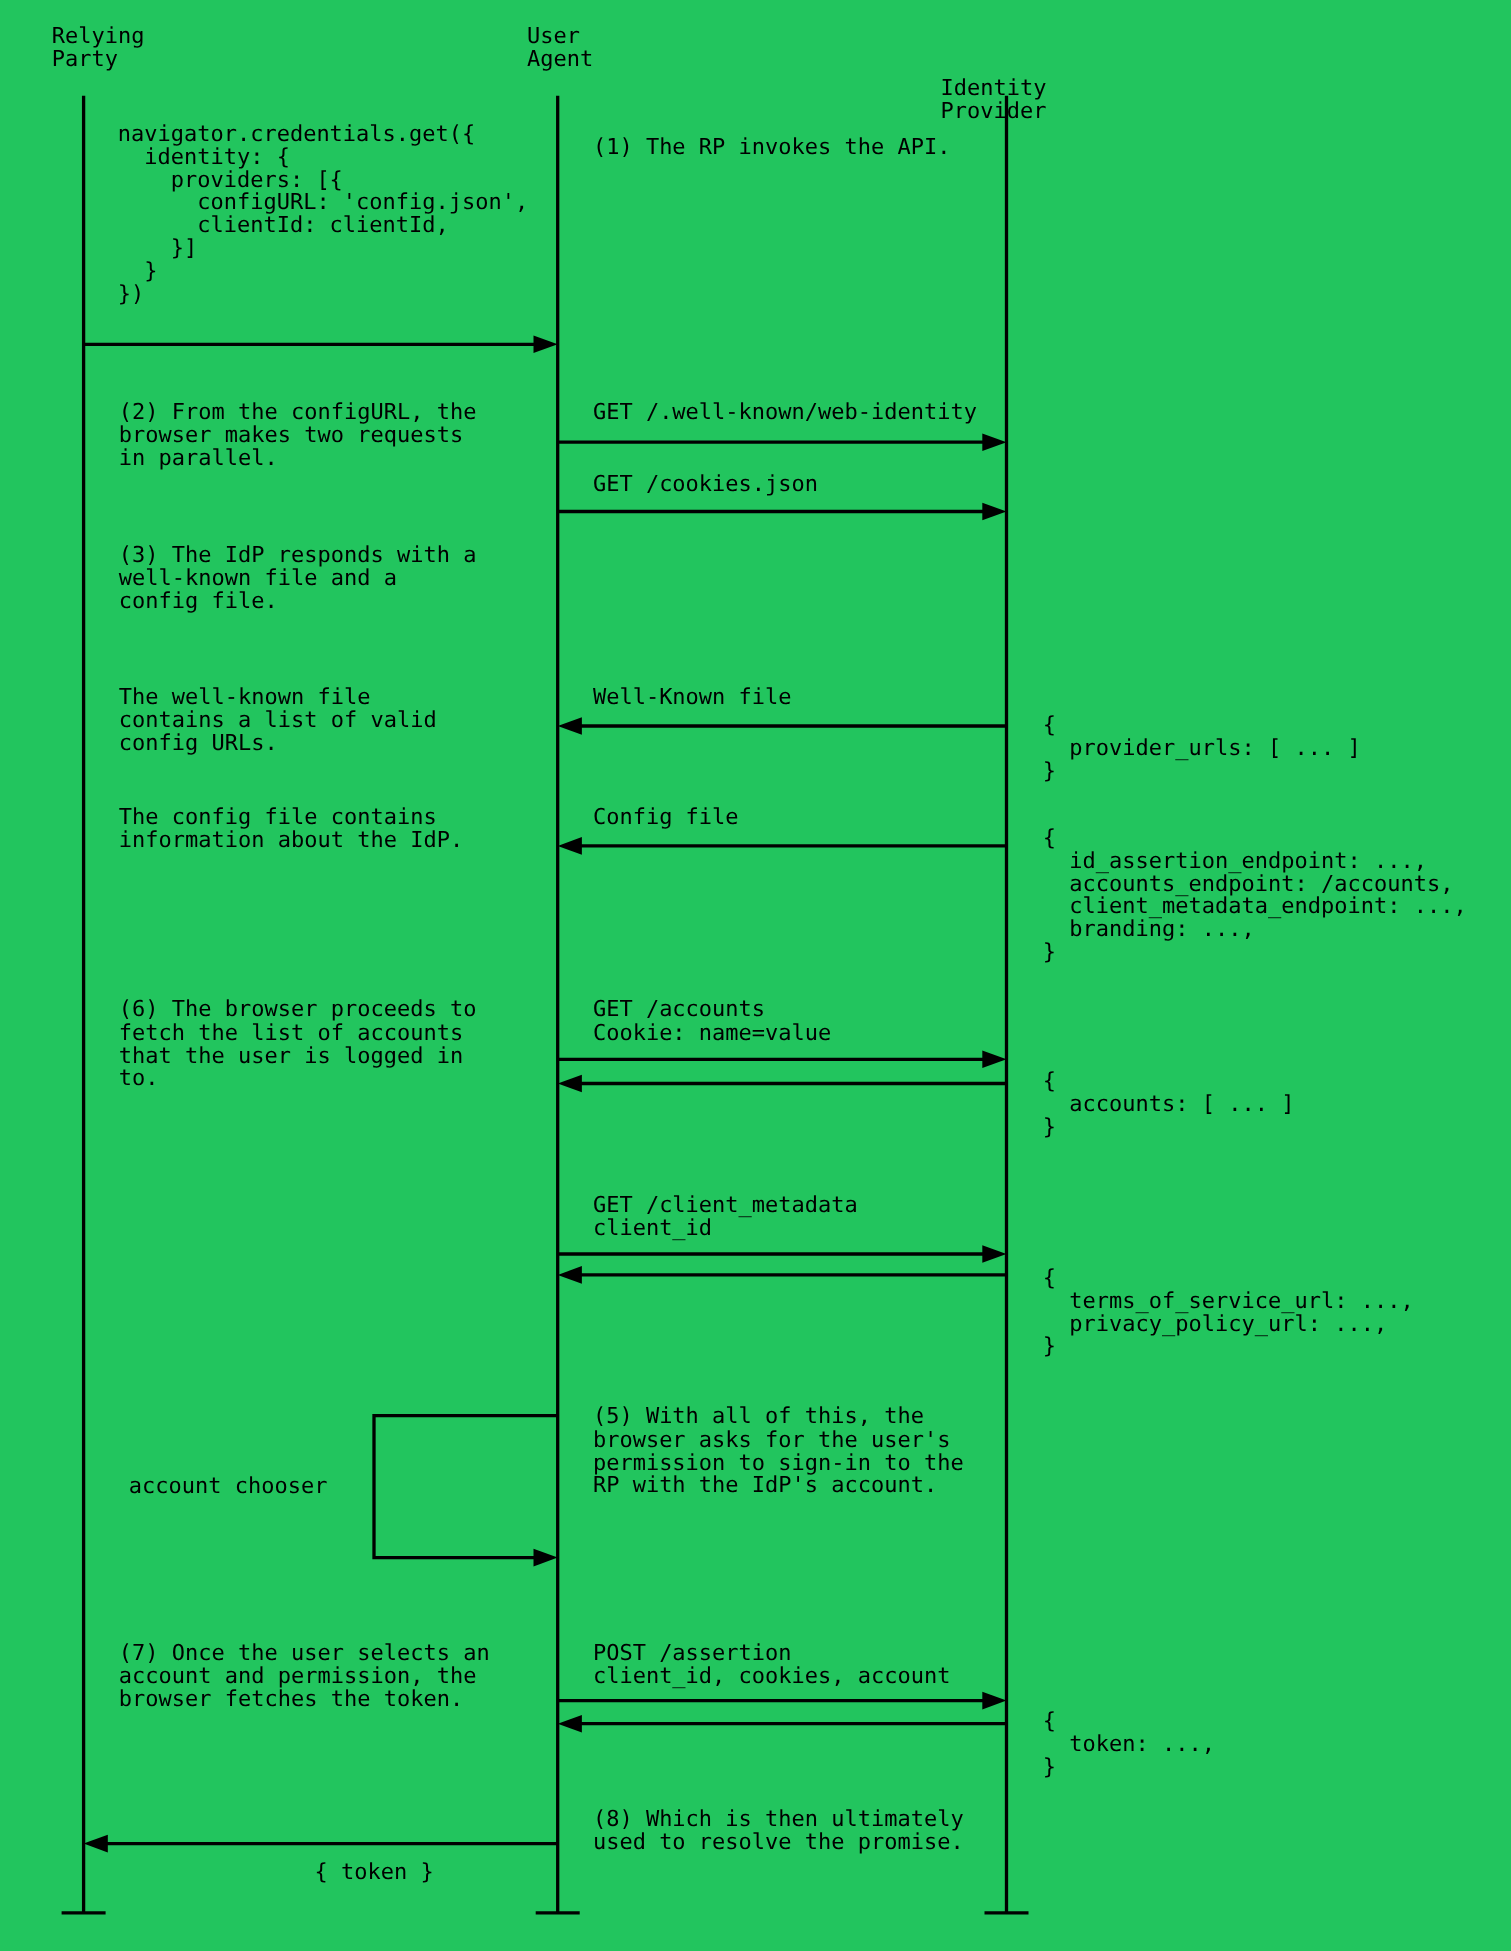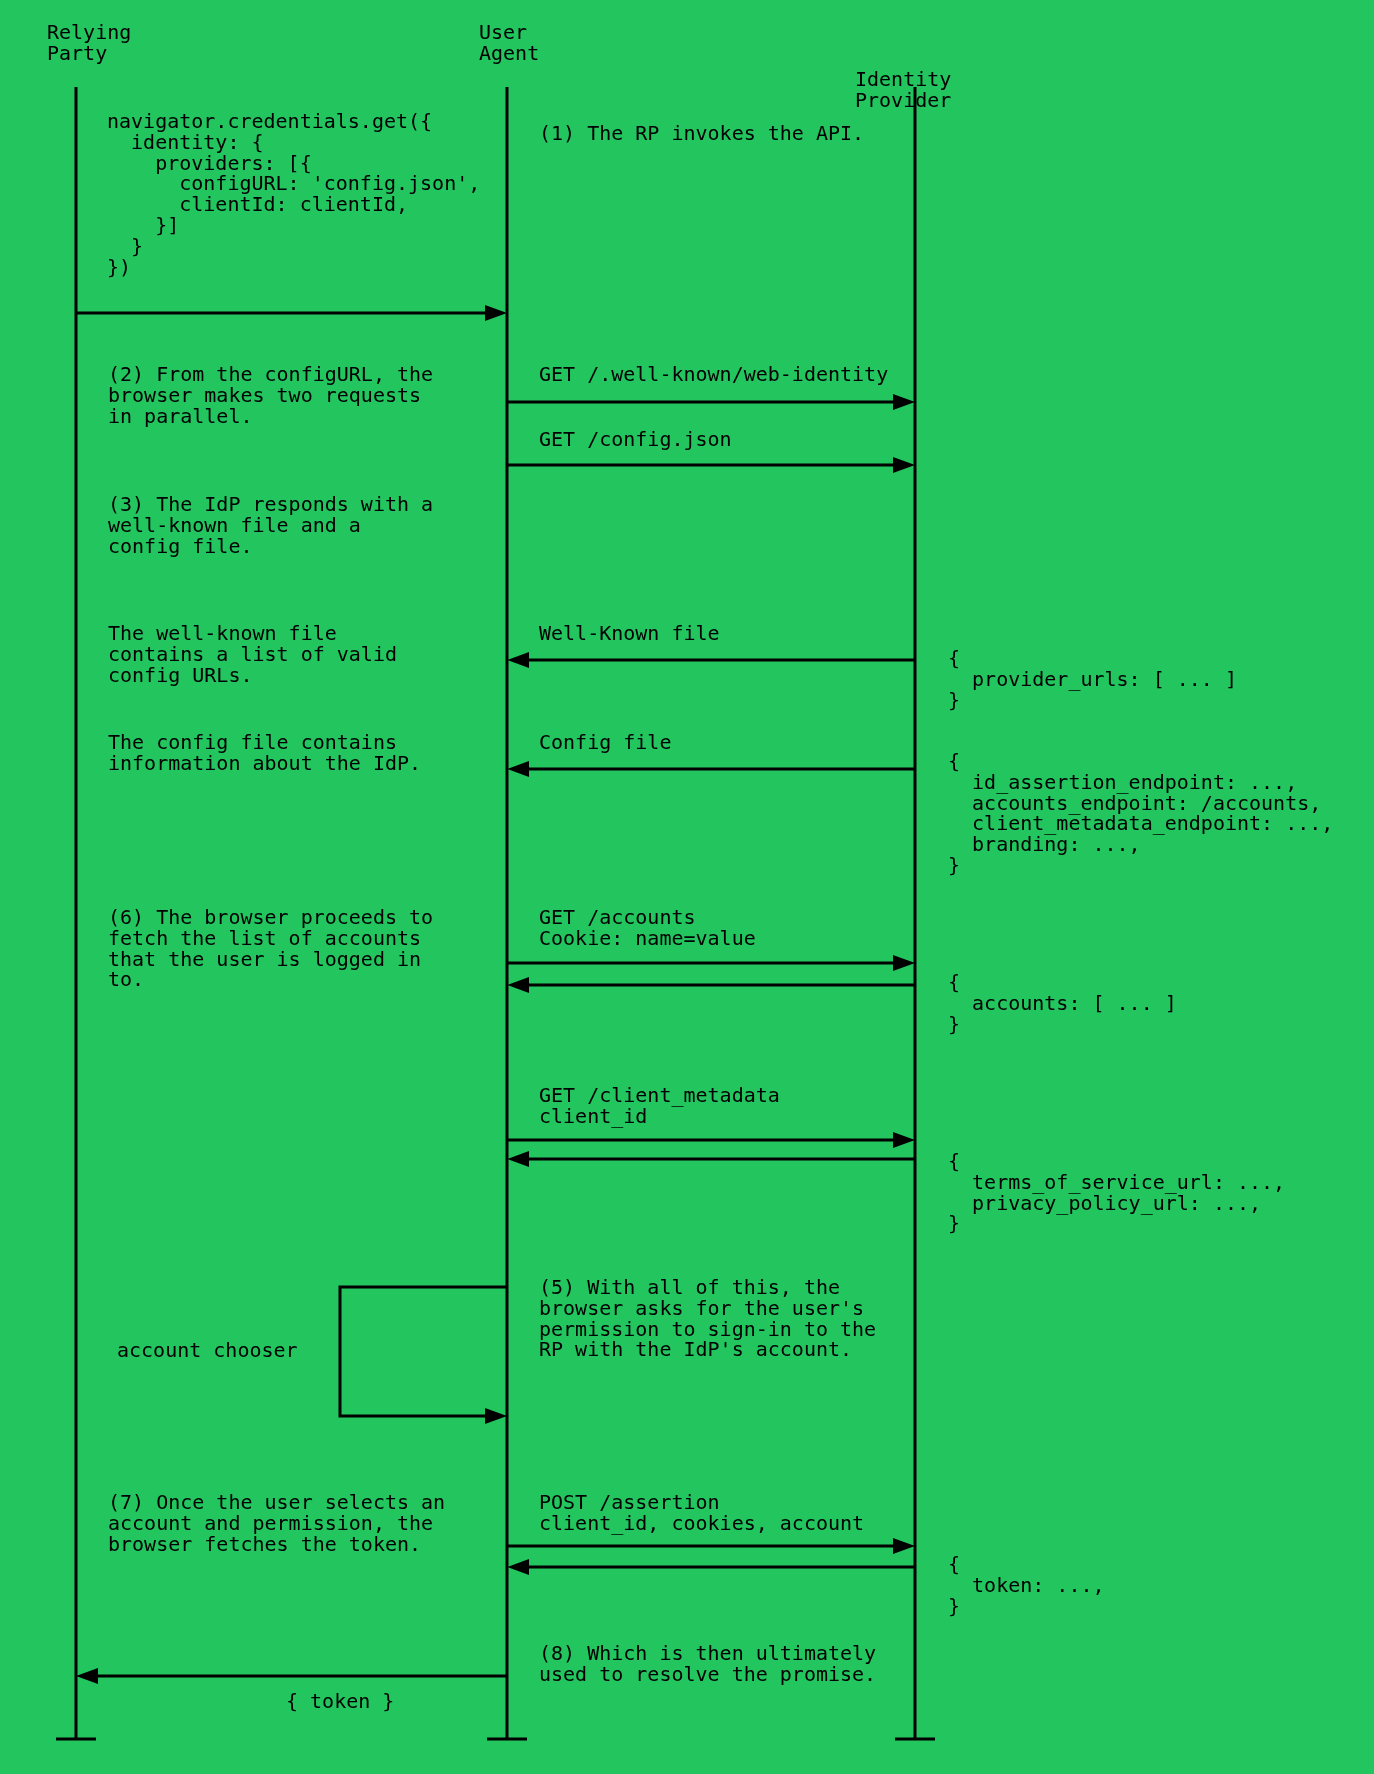--- a/index.html
+++ b/index.html
@@ -107,21 +107,21 @@
 permission to sign-in to the
 RP with the IdP's account.</pre>
   <pre class="t" style="left:117px; top:1340px;">account chooser</pre>
   <pre class="t" style="left:108px; top:1492px;">(7) Once the user selects an
 account and permission, the
 browser fetches the token.</pre>
   <pre class="t" style="left:539px; top:1643px;">(8) Which is then ultimately
 used to resolve the promise.</pre>
 
   <pre class="t" style="left:539px; top:364px;">GET /.well-known/web-identity</pre>
-  <pre class="t" style="left:539px; top:429px;">GET /config.json</pre>
+  <pre class="t" style="left:539px; top:429px;">GET /cookies.json</pre>
   <pre class="t" style="left:539px; top:623px;">Well-Known file</pre>
   <pre class="t" style="left:539px; top:732px;">Config file</pre>
   <pre class="t" style="left:539px; top:907px;">GET /accounts
 Cookie: name=value</pre>
   <pre class="t" style="left:539px; top:1085px;">GET /client_metadata
 client_id</pre>
   <pre class="t" style="left:539px; top:1492px;">POST /assertion
 client_id, cookies, account</pre>
   <pre class="t" style="left:286px; top:1643px;margin-top:48px;">{ token }</pre>
 

